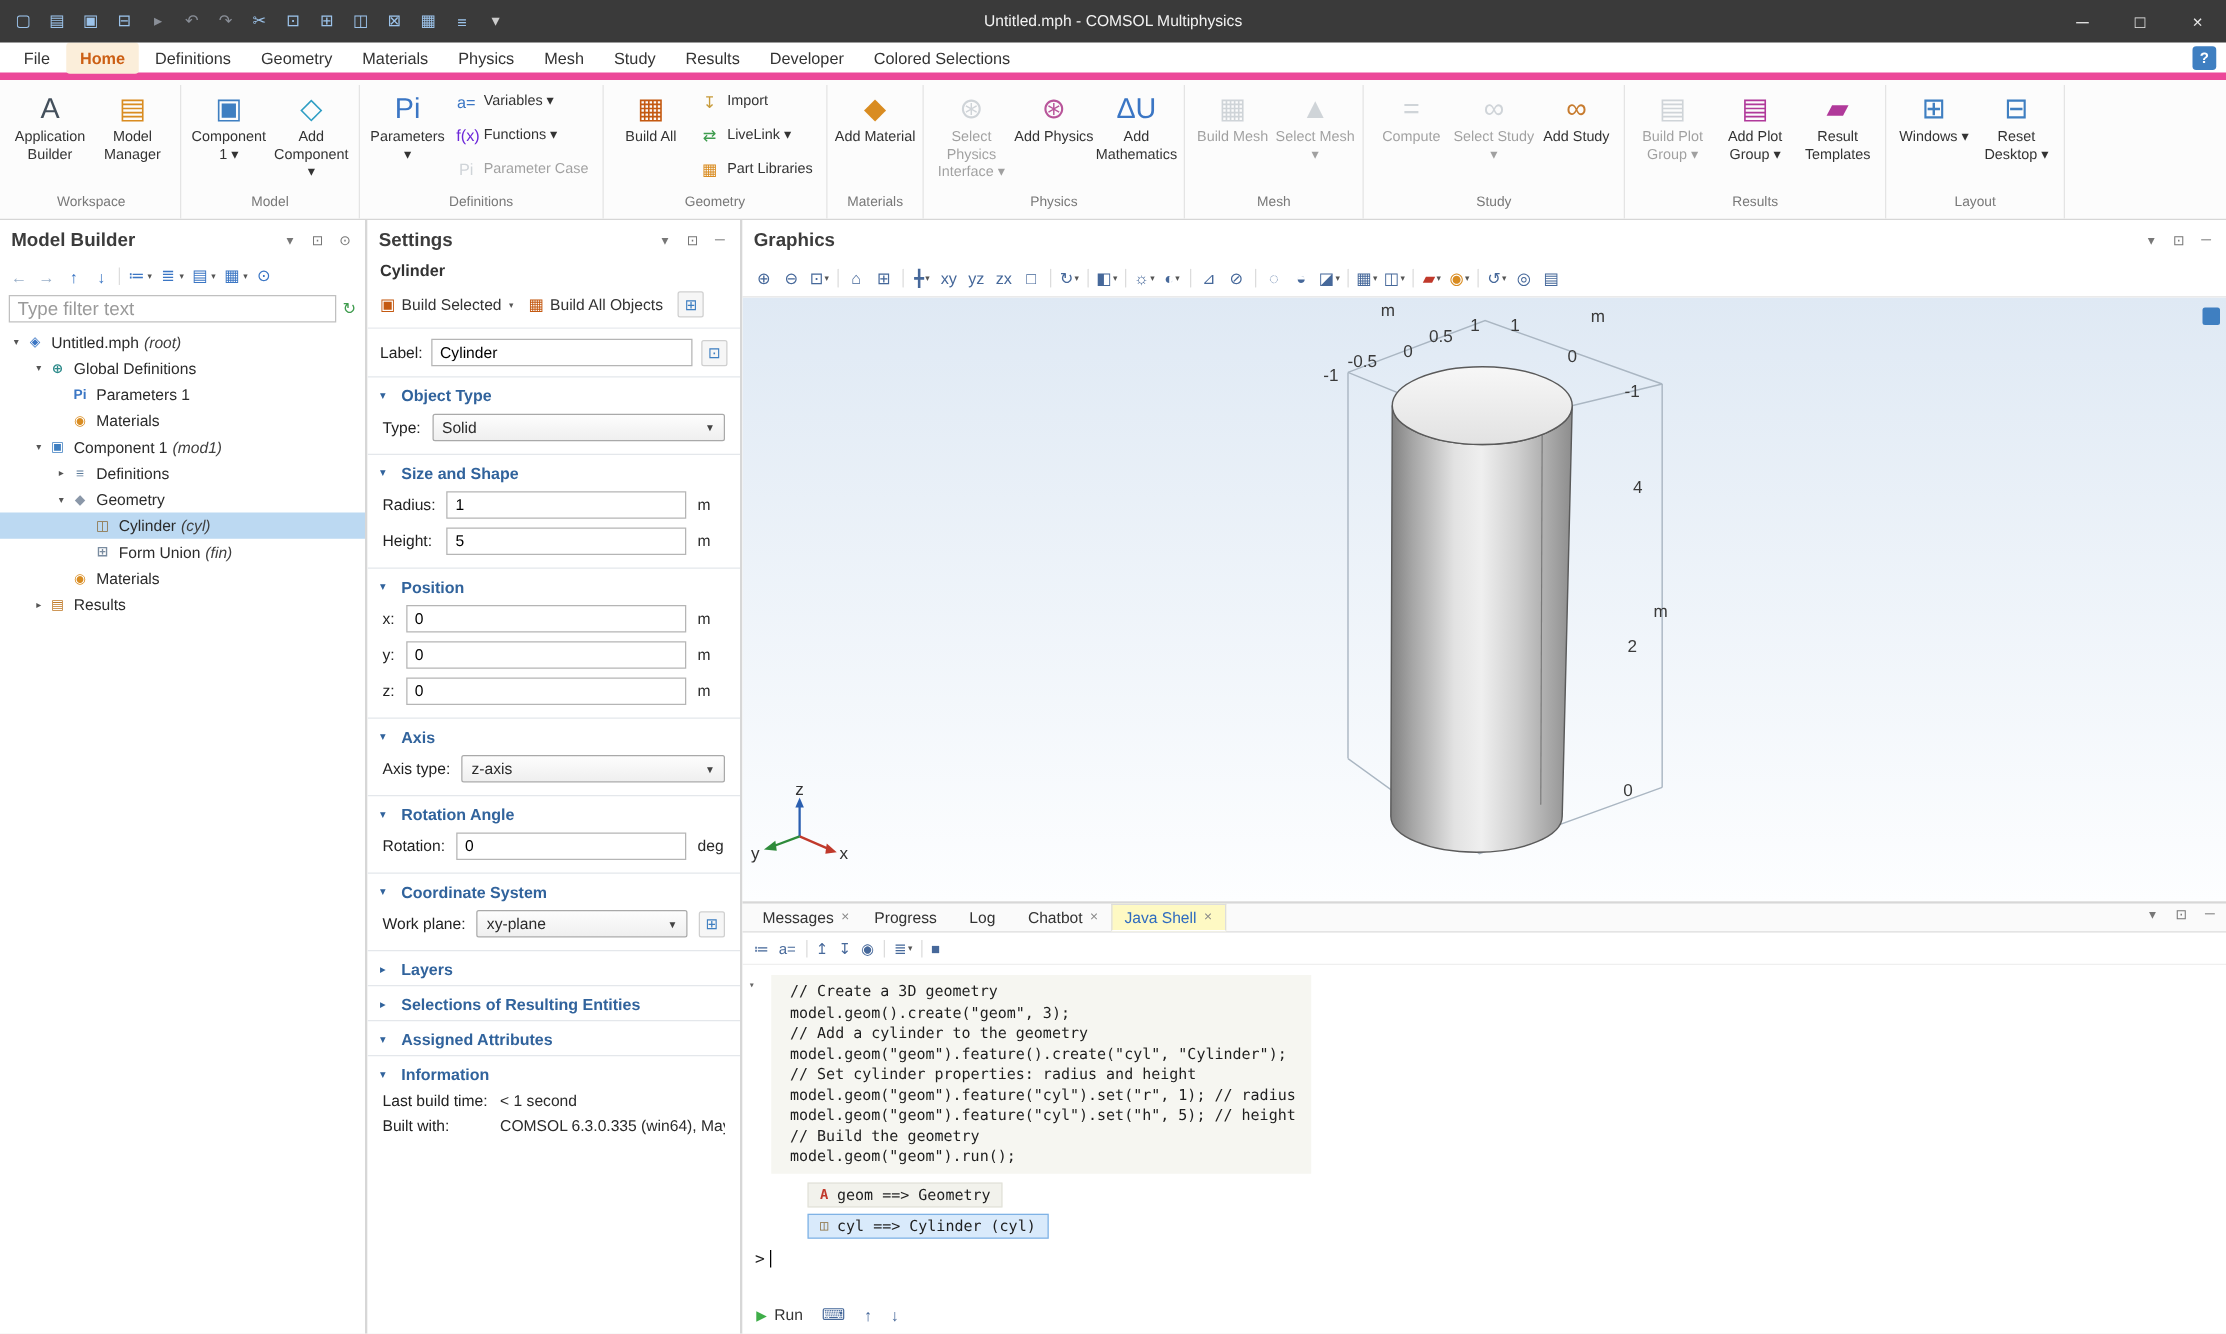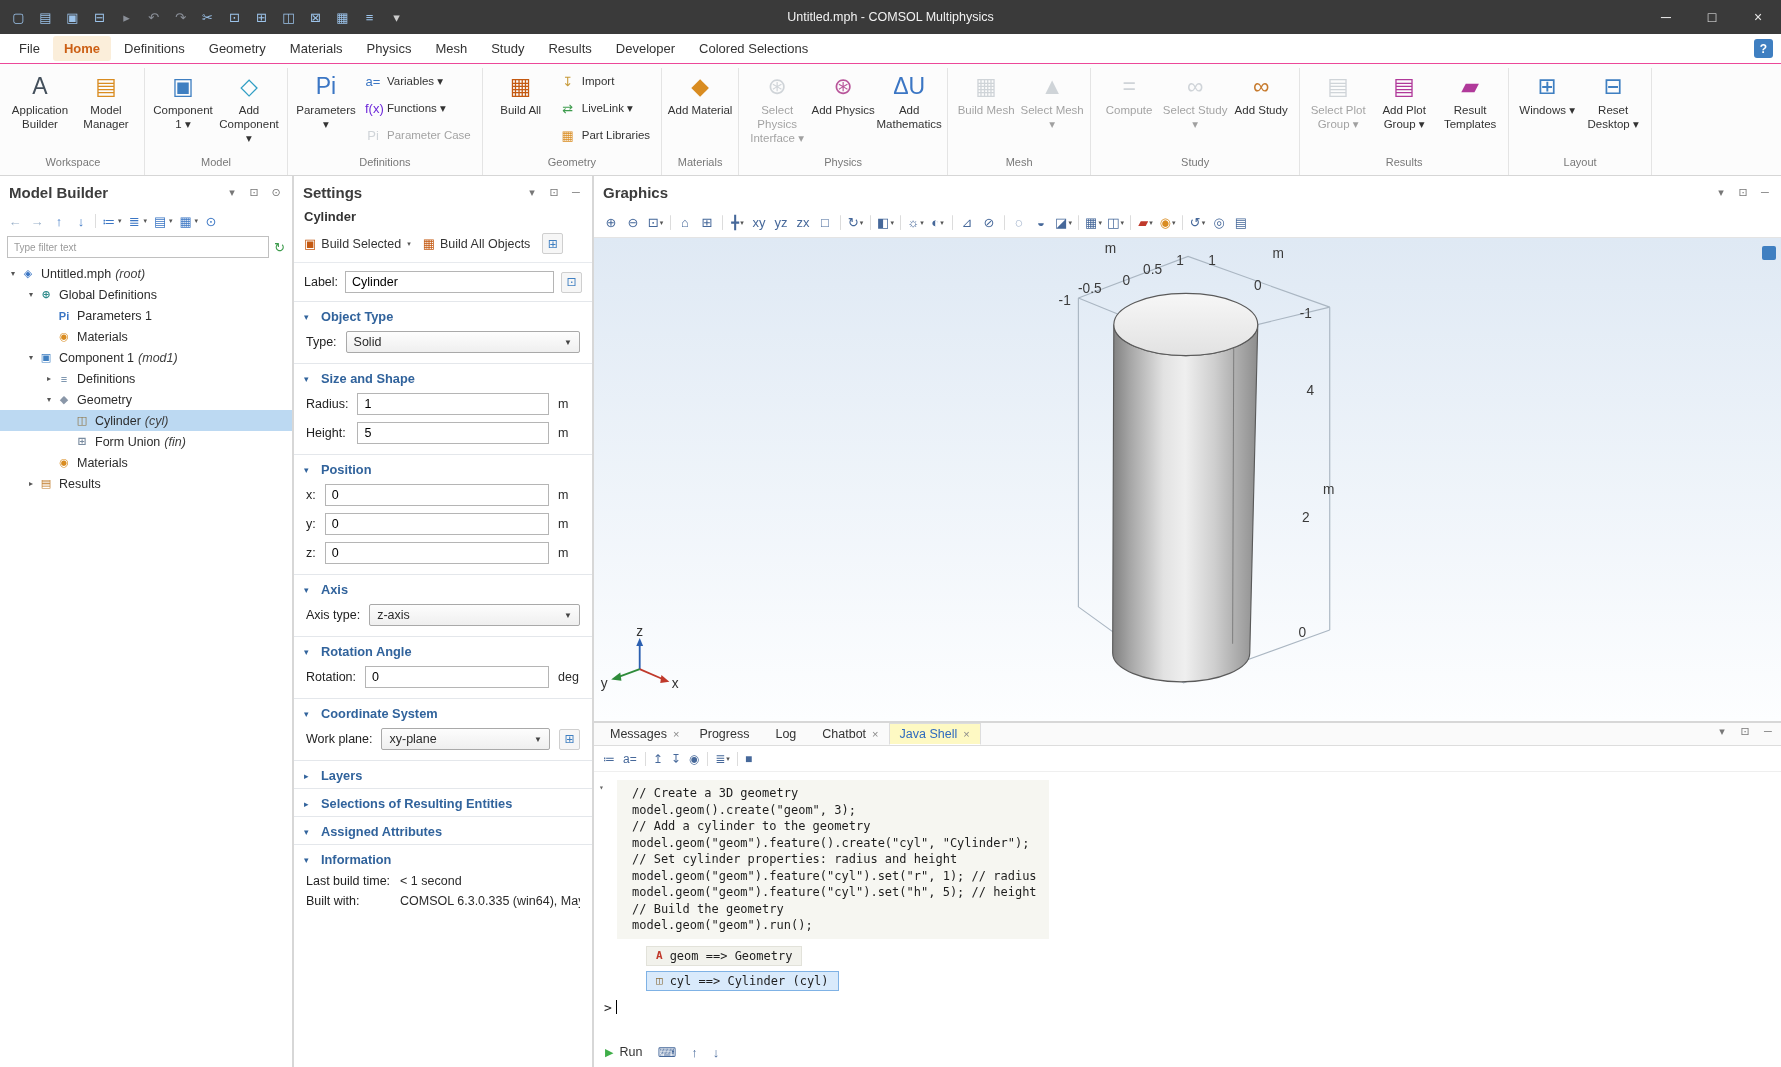--- a/index.html
+++ b/index.html
@@ -9,21 +9,21 @@
 
 
 .titlebar{height:34px;background:#3a3a3a;color:#e8e8e8;display:flex;align-items:center;flex:0 0 auto;position:relative}
 .qicons{display:flex;align-items:center;padding-left:6px;gap:2px}
 .qi{width:25px;height:25px;display:flex;align-items:center;justify-content:center;border-radius:3px;font-size:13px}
 .tb-title{position:absolute;left:50%;transform:translateX(-50%);font-size:12.5px;color:#f2f2f2;white-space:nowrap}
 .winbtns{margin-left:auto;display:flex;height:100%}
 .wb{width:46px;display:flex;align-items:center;justify-content:center;font-size:14px;color:#e8e8e8}
 
 
-.menubar{height:30px;background:#fff;border-bottom:1px solid #ec4899;display:flex;align-items:center;padding:0 8px;flex:0 0 auto}
+.menubar{height:30px;background:#fff;border-bottom:6px solid #ec4899;display:flex;align-items:center;padding:0 8px;flex:0 0 auto}
 .mtabs{display:flex;align-items:center;gap:2px;height:100%}
 .mtab{padding:5px 11px;font-size:13px;color:#333;border-radius:3px;white-space:nowrap}
 .mtab.active{color:#cc5f14;background:#fbeeda;font-weight:bold}
 .help{margin-left:auto;width:19px;height:19px;background:#3f7fc1;color:#fff;border-radius:3px;display:flex;align-items:center;justify-content:center;font-size:12px;font-weight:bold}
 
 
 .ribbon{height:112px;background:#fcfcfc;border-bottom:1px solid #d6d6d6;display:flex;padding:4px 2px 0;flex:0 0 auto;overflow:hidden}
 .rgroup{display:flex;flex-direction:column;border-right:1px solid #e4e4e4;padding:0 5px}
 .ritems{display:flex;flex-direction:column;flex-wrap:wrap;height:84px;align-content:flex-start}
 .rbtn{display:flex;border-radius:3px}
@@ -48,21 +48,21 @@
 .phicons{margin-left:auto;display:flex;gap:8px;color:#777;font-size:11px}
 .phico{width:14px;text-align:center}
 
 
 .mbtb{height:26px;display:flex;align-items:center;gap:5px;padding:0 7px;color:#3b76c4;flex:0 0 auto}
 .mbico{display:flex;align-items:center}
 .mbico [data-icon]{font-size:13px;width:16px;text-align:center;color:#3b76c4}
 .dd2{font-size:7px;color:#555;margin-left:1px}
 .mbico.sep{width:1px;height:14px;background:#ddd}
 .filterrow{display:flex;align-items:center;gap:5px;padding:2px 7px;flex:0 0 auto}
-.filter{flex:1;height:22px;border:1px solid #c0c0c0;padding:0 6px;font-size:10px;color:#333}
+.filter{flex:1;height:22px;border:1px solid #c0c0c0;padding:0 6px;font-size:15px;color:#333}
 .filter::placeholder{color:#9a9a9a}
 .fr-refresh{color:#3f9c4e;font-size:13px}
 .tree{flex:1;overflow:hidden;padding-top:3px;font-size:12.5px}
 .trow{display:flex;align-items:center;height:21px;padding-left:6px;white-space:nowrap}
 .trow.d1{padding-left:24px}.trow.d2{padding-left:42px}.trow.d3{padding-left:60px}
 .trow.sel{background:#bcd9f2}
 .texp{width:14px;font-size:8px;color:#555;text-align:center}
 .tico{width:16px;text-align:center;font-size:11px;margin-right:5px;font-weight:bold}
 .tlab{margin-right:4px}
 .tsuf{font-style:italic;color:#3f3f3f}
@@ -352,21 +352,21 @@
             <span class="rlab">Add Study</span>
           </div>
         </div>
       <div class="rgl">Study</div>
     </div>
     <div class="rgroup">
       <div class="ritems">
 
       <div class="rbtn big w80 disabled">
             <span data-icon="" style="color: rgb(154, 164, 174);">▤</span>
-            <span class="rlab">Select Plot Group ▾</span>
+            <span class="rlab">Build Plot Group ▾</span>
           </div>
           <div class="rbtn big w76">
             <span data-icon="" style="color: rgb(176, 57, 154);">▤</span>
             <span class="rlab">Add Plot Group ▾</span>
           </div>
           <div class="rbtn big w76">
             <span data-icon="" style="color: rgb(176, 57, 154);">▰</span>
             <span class="rlab">Result Templates</span>
           </div>
         </div>

